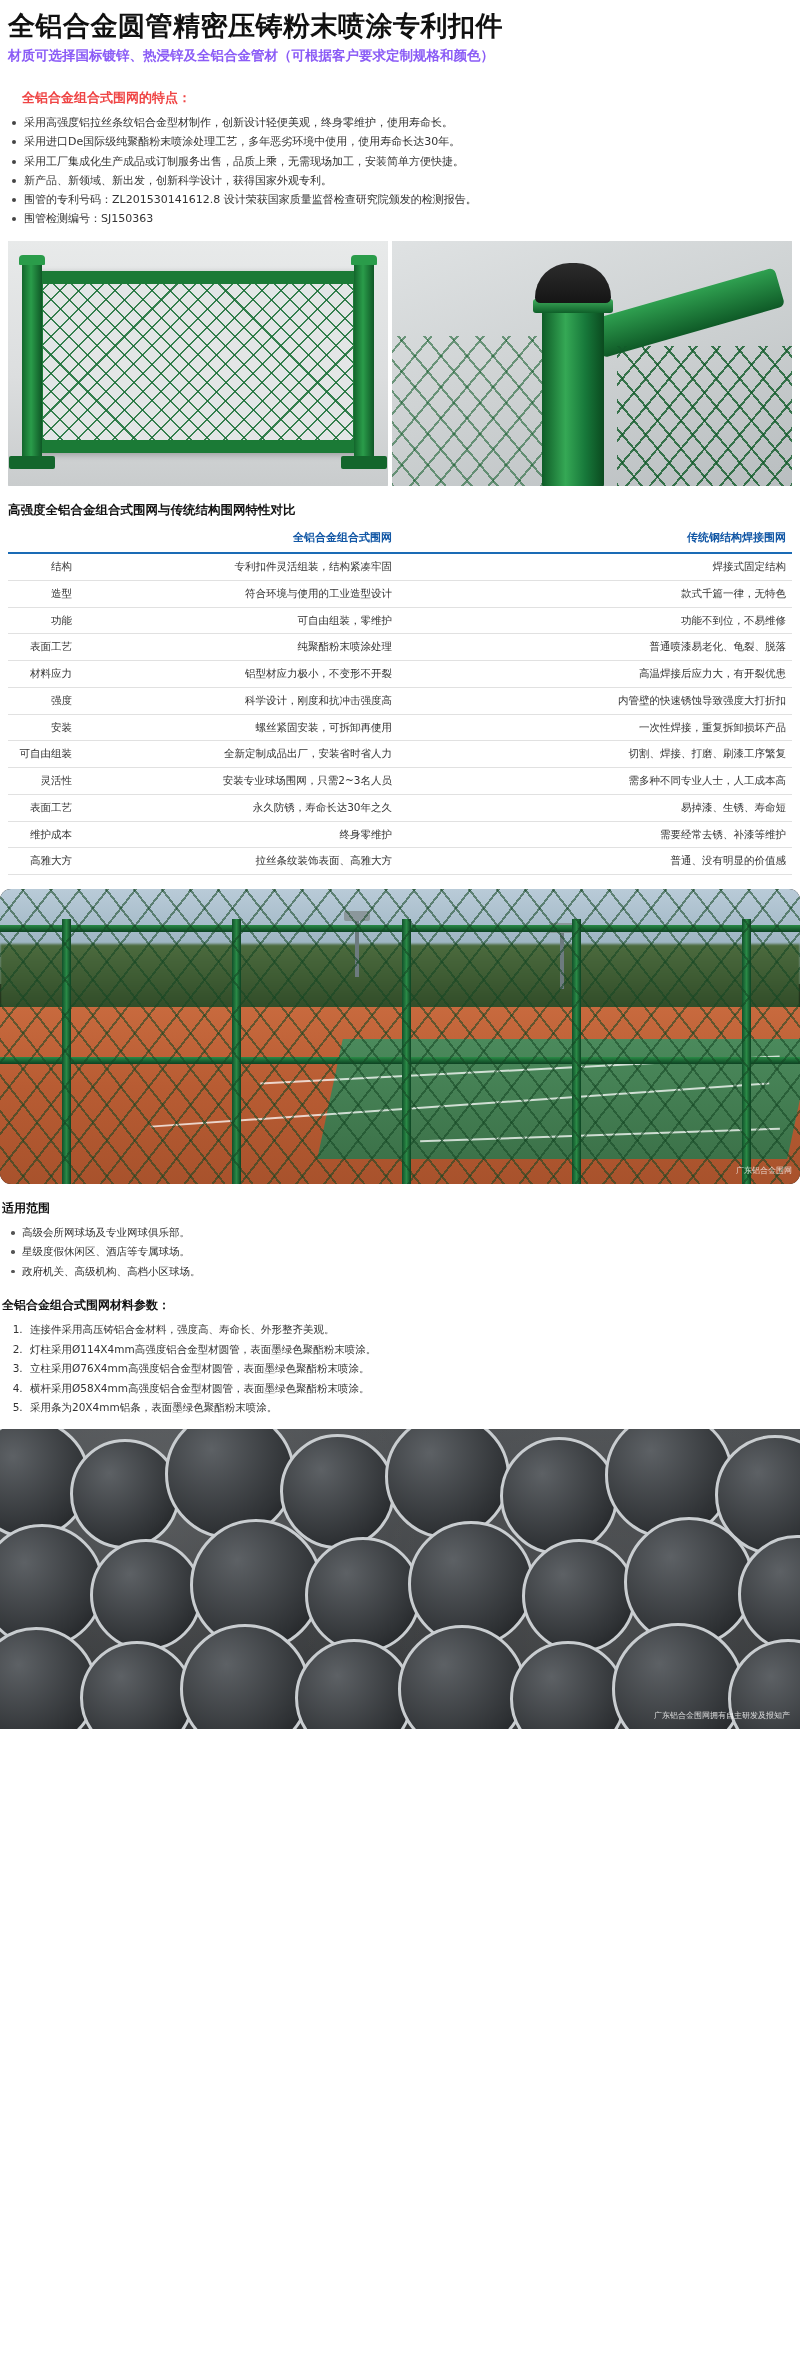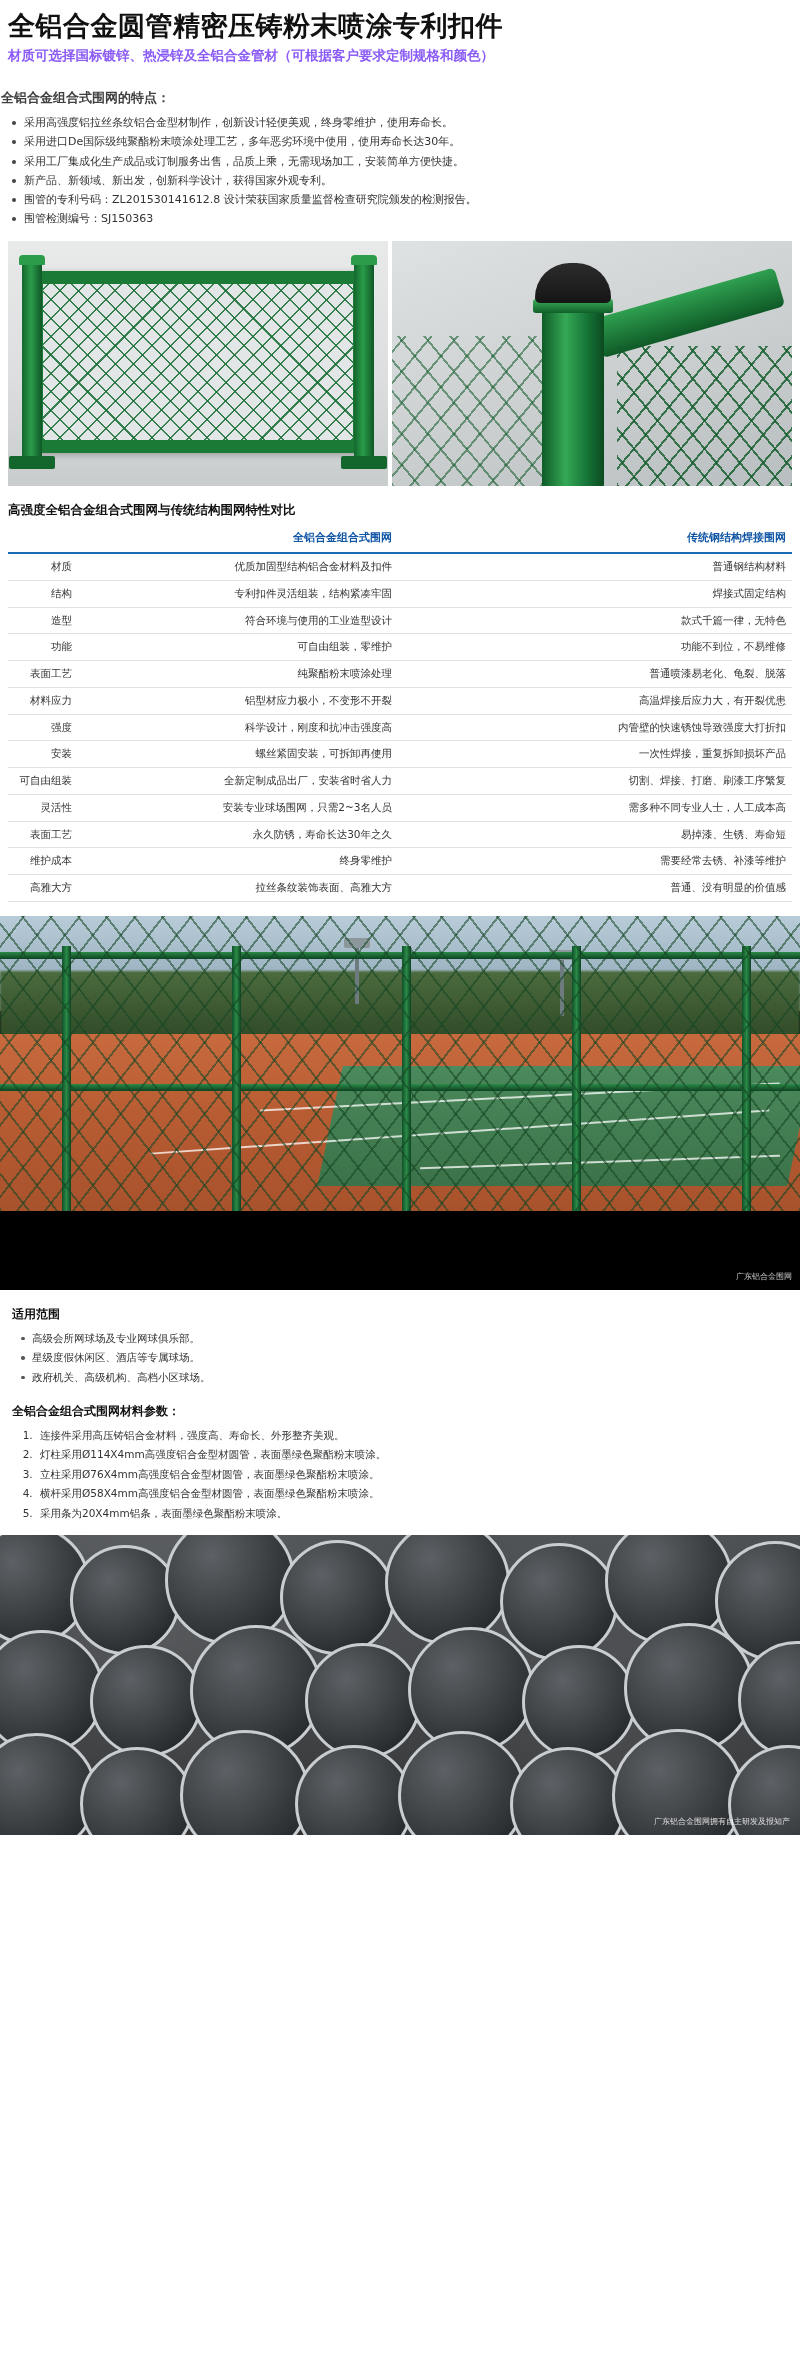--- a/index.html
+++ b/index.html
@@ -26,22 +26,22 @@
     font-size: 13.5px;
     font-weight: bold;
     color: #8b5cf6;
     margin: 0 0 10px 0;
   }
 
   
   .section-head {
     font-size: 13px;
     font-weight: bold;
-    color: #404040;
-    margin: 10px 0 6px 1px;
+    color: #ef4444;
+    margin: 10px 0 6px 22px;
   }
   ul.feature-list {
     list-style: none;
     margin: 0 0 0 10px;
     padding: 0;
   }
   ul.feature-list li {
     font-size: 11px;
     line-height: 1.75;
     color: #333;
@@ -188,24 +188,25 @@
   table.compare thead th.blank { border-bottom: 2px solid #1a6bb5; }
   col.c1 { width: 70px; }
   col.c2 { width: 320px; }
   col.c3 { width: 394px; }
   td.rowlabel { color: #333; font-weight: normal; }
   td.cell { color: #333; }
 
   
   .court {
     position: relative;
-    width: 800px; height: 374px;
+    width: 800px; height: 295px;
     margin-top: 14px;
     overflow: hidden;
     background: #000000;
+    border-radius: 11px;
   }
   .court-sky {
     position: absolute; left: 0; top: 0; width: 800px; height: 95px;
     background: linear-gradient(180deg,#b9cbd8 0%,#9db4c2 60%,#7e9a86 100%);
   }
   .court-trees {
     position: absolute; left: 0; top: 55px; width: 800px; height: 70px;
     background: linear-gradient(180deg,#4c6b3e,#2f4a27);
     filter: blur(1px);
   }
@@ -243,21 +244,21 @@
   }
   .lamp-head {
     position: absolute; width: 26px; height: 10px; background: #8b979b; border-radius: 2px;
   }
   .court-watermark {
     position: absolute; right: 8px; bottom: 8px;
     font-size: 8px; color: rgba(255,255,255,.75);
   }
 
   
-  .block { padding: 10px 8px 0 10px; }
+  .block { padding: 10px 8px 0 0; }
   .block-title { font-size: 12px; font-weight: bold; color: #111; margin: 6px 0 6px 2px; }
   ul.dot-list { list-style: none; margin: 0 0 0 8px; padding: 0; }
   ul.dot-list li {
     font-size: 10.5px; line-height: 1.85; color: #333;
     padding-left: 14px; position: relative;
   }
   ul.dot-list li:before {
     content: ""; position: absolute; left: 3px; top: 8px;
     width: 3.5px; height: 3.5px; background: #555; border-radius: 50%;
   }
@@ -346,25 +347,20 @@
         </colgroup>
       <thead>
         <tr>
           <th class="blank"></th>
           <th>全铝合金组合式围网</th>
           <th>传统钢结构焊接围网</th>
         </tr>
       </thead>
       <tbody>
         <tr>
-            <td class="rowlabel">材质</td>
-            <td class="cell">优质加固型结构铝合金材料及扣件</td>
-            <td class="cell">普通钢结构材料</td>
-          </tr>
-        <tr>
             <td class="rowlabel">结构</td>
             <td class="cell">专利扣件灵活组装，结构紧凑牢固</td>
             <td class="cell">焊接式固定结构</td>
           </tr>
         <tr>
             <td class="rowlabel">造型</td>
             <td class="cell">符合环境与使用的工业造型设计</td>
             <td class="cell">款式千篇一律，无特色</td>
           </tr>
         <tr>

